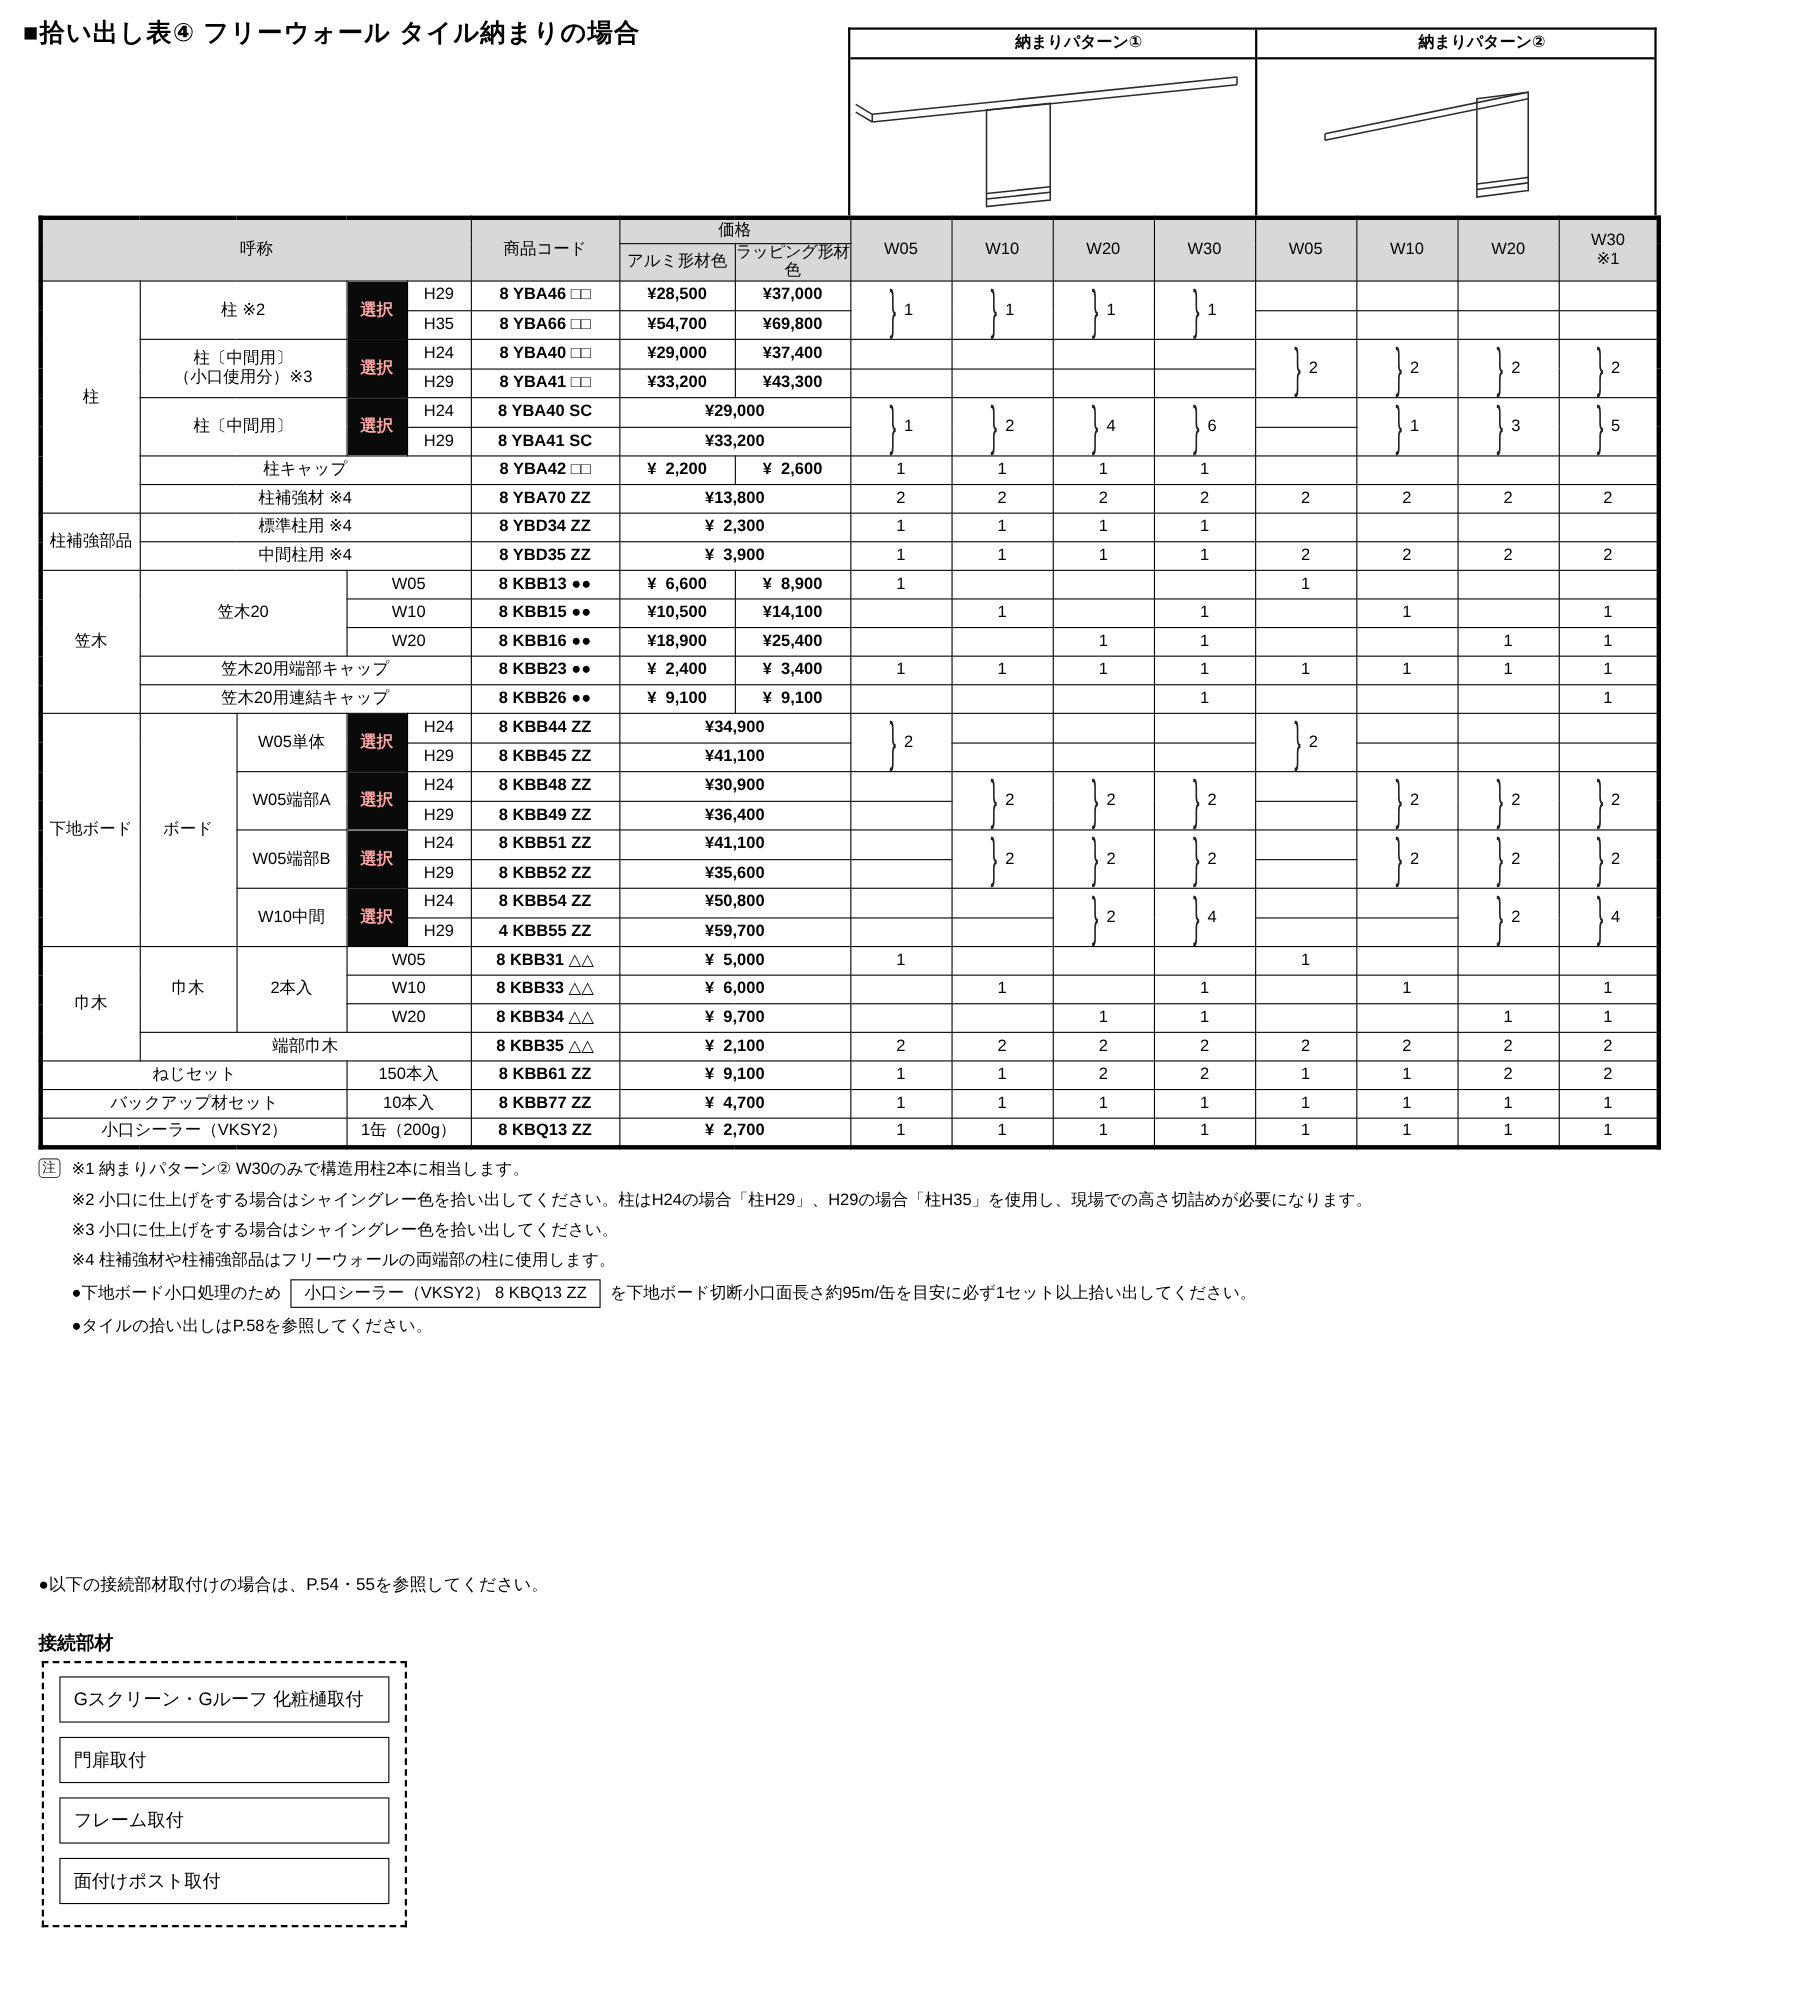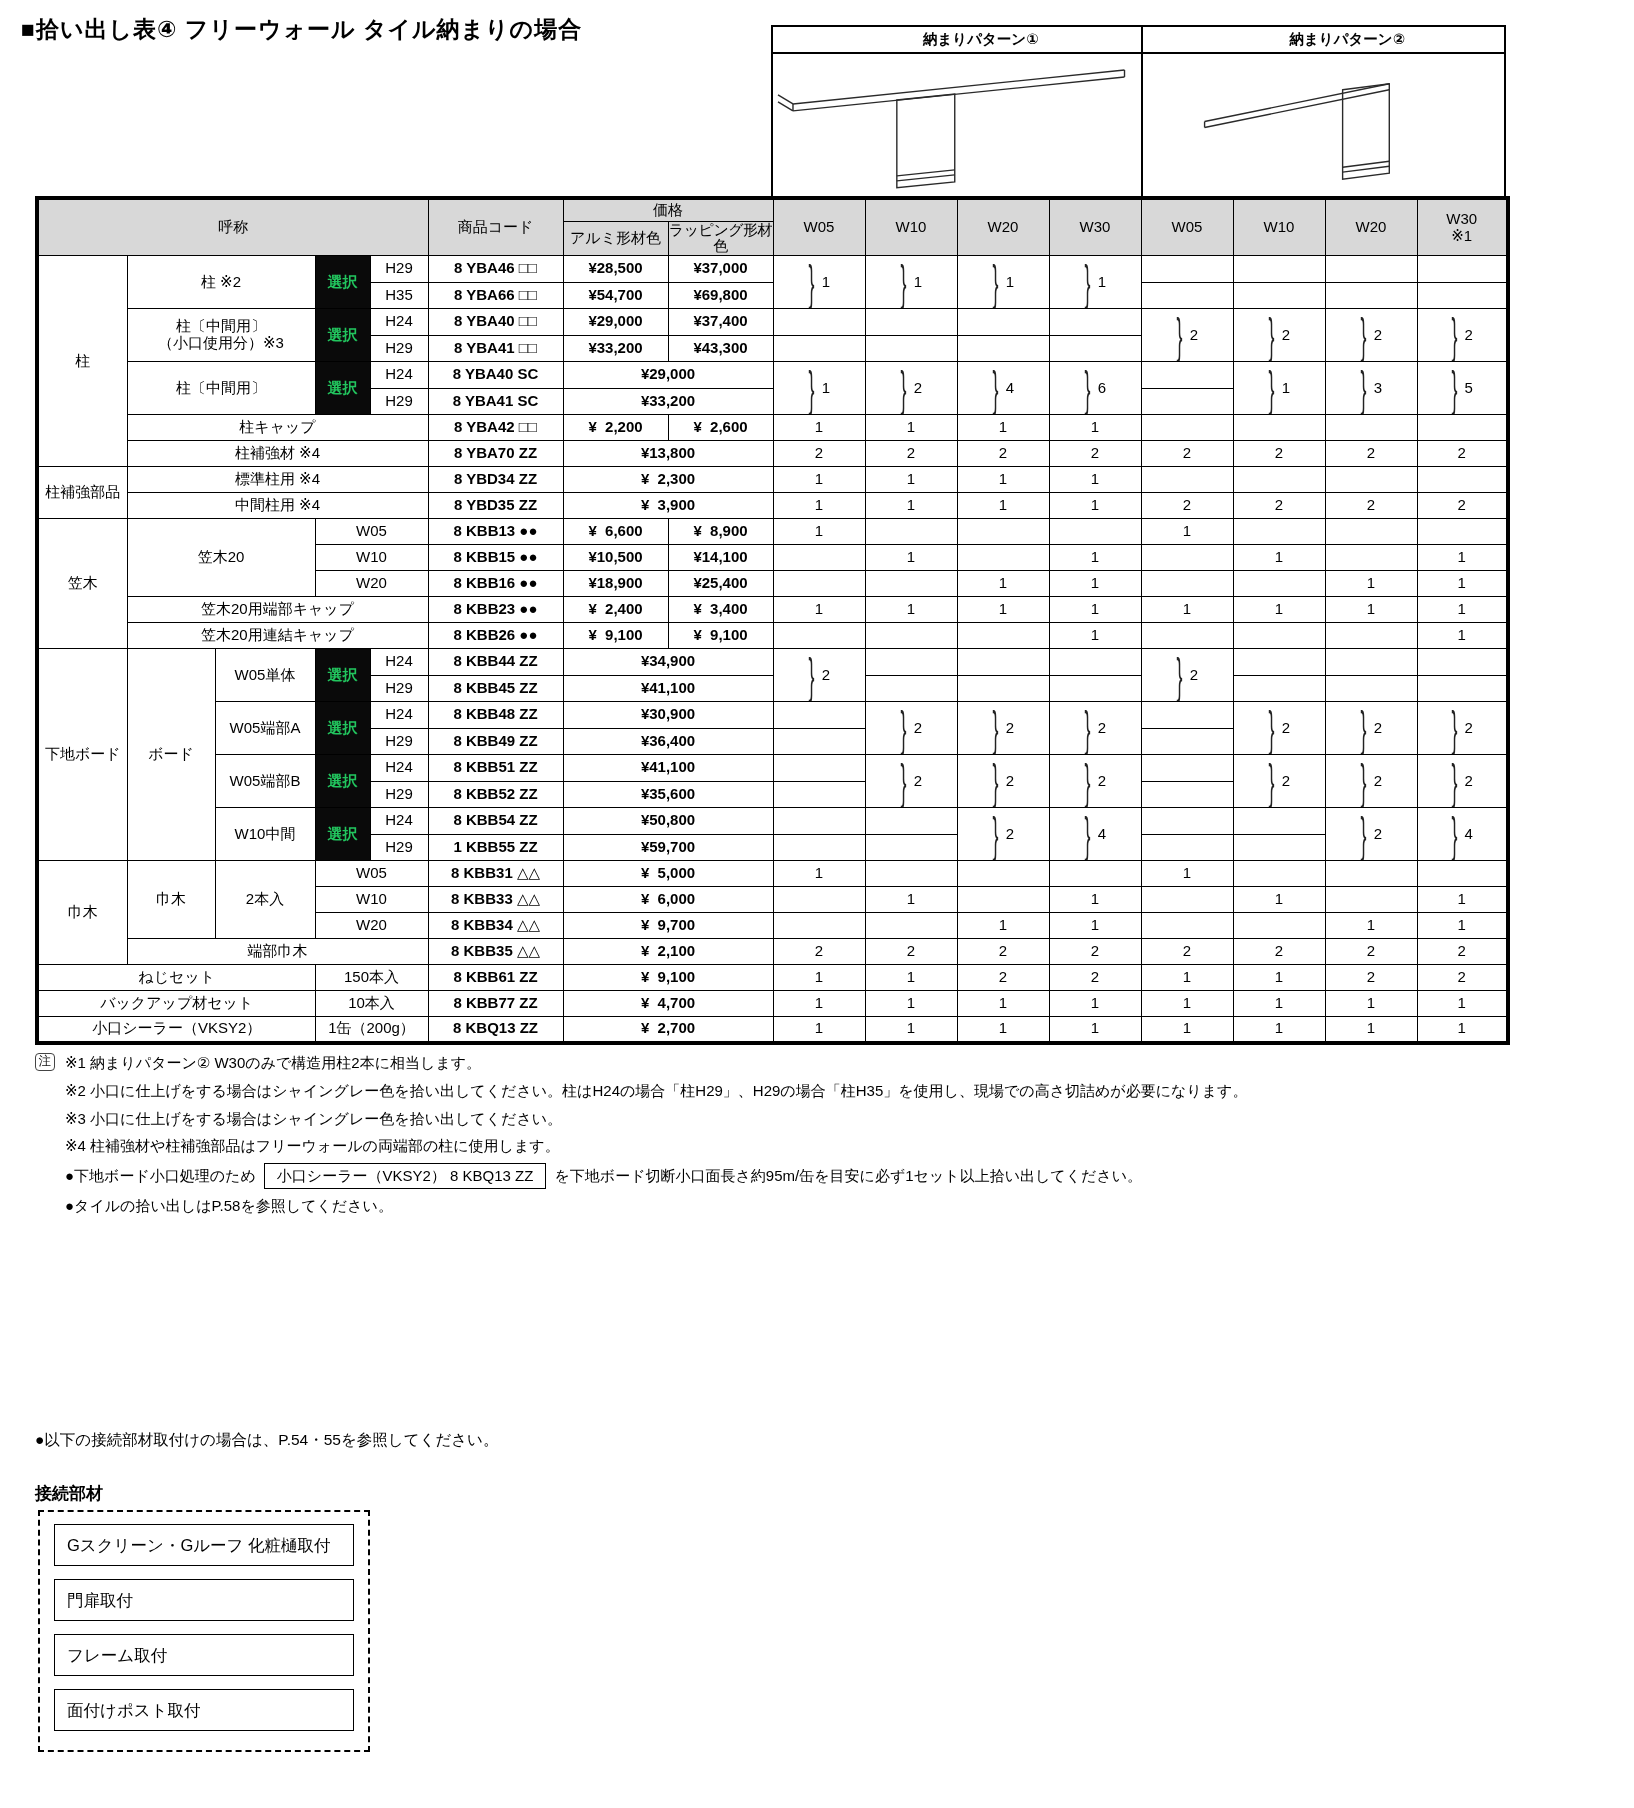--- a/index.html
+++ b/index.html
@@ -21,21 +21,21 @@
   table.t tr.h2{height:27px;}
   table.t td{border:1.4px solid #000;padding:0;text-align:center;font-size:15px;line-height:1.12;overflow:hidden;}
   tr.h1 td,tr.h2 td{background:#d8d8d8;font-size:15px;}
   td.hb{border-bottom:3px solid #000;}
   td.small1{font-size:13px;}
   td.small2{font-size:12px;letter-spacing:-0.5px;}
   td.wcol{font-size:15px;white-space:pre-line;line-height:1.05;}
   td.st{border-top:2.6px solid #000;}
   td.g{font-size:15px;}
   td.nm{font-size:15px;white-space:pre-line;}
-  td.sel{background:#0a0a0a;color:#22c55e;font-weight:700;font-size:15px;}
+  td.sel{background:#0a0a0a;color:#fca5a5;font-weight:700;font-size:15px;}
   td.sz{font-size:14px;white-space:nowrap;}
   td.cd{font-weight:700;font-size:16px;white-space:nowrap;}
   td.pa,td.pw{text-align:right;padding-right:7px;font-weight:700;font-size:16px;white-space:pre;}
   td.pm{text-align:right;padding-right:98px;font-weight:700;font-size:16px;white-space:pre;}
   td.q{font-size:15px;}
   .bw{display:flex;align-items:center;justify-content:center;gap:7px;height:52px;}
   .br{display:inline-block;transform:scaleY(2.35) scaleX(0.85);font-size:21px;font-weight:400;color:#222;line-height:1;}
   .bn{font-size:15px;}
 
   
@@ -581,21 +581,21 @@
         </td>
 <td rowspan="2">
           <div class="bw">
             <span class="br">}</span>
             <span class="bn">4</span>
           </div>
         </td>
 </tr>
 <tr>
 <td class="sz">H29</td>
-<td class="cd">1 KBB55 ZZ</td>
+<td class="cd">4 KBB55 ZZ</td>
 <td class="pm" colspan="2">¥59,700</td>
 <td class="q"></td>
         <td class="q"></td>
 <td class="q"></td>
         <td class="q"></td>
 </tr>
 
 <tr>
 <td class="g st" rowspan="4">巾木</td>
 <td class="g st" rowspan="3">巾木</td>

